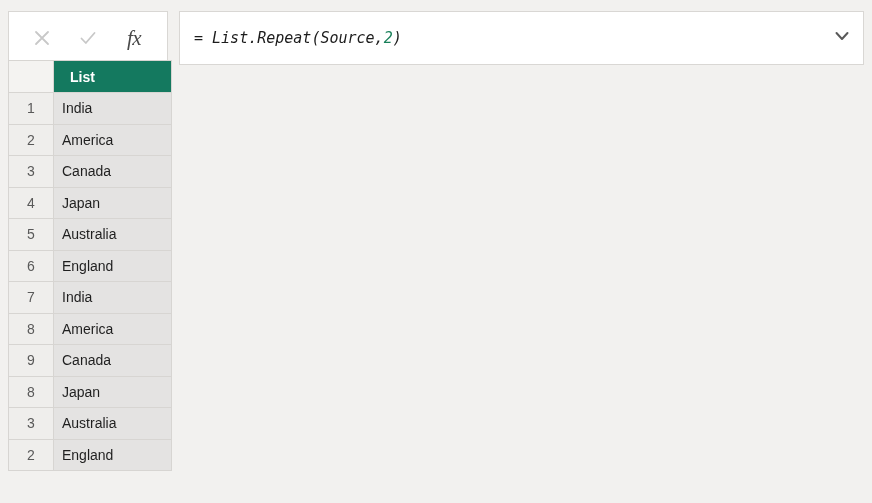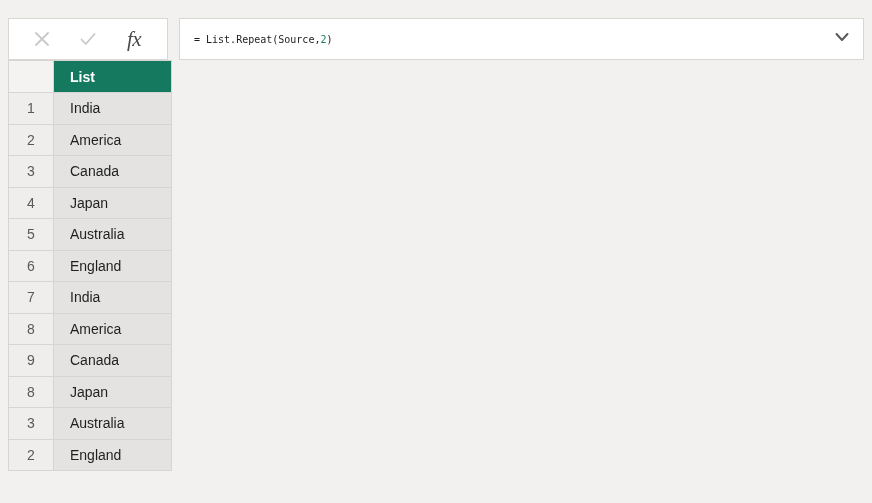--- a/index.html
+++ b/index.html
@@ -12,23 +12,23 @@
     background: #f2f1ef;
     font-family: "Liberation Sans", sans-serif;
     overflow: hidden;
     position: relative;
   }
 
   
   .formula-row {
     position: absolute;
     left: 8px;
-    top: 18px;
+    top: 11px;
     right: 8px;
-    height: 42px;
+    height: 54px;
     display: flex;
     align-items: stretch;
   }
 
   .icon-box {
     width: 160px;
     background: #ffffff;
     border: 1px solid #d9d7d4;
     box-sizing: border-box;
     display: flex;
@@ -64,24 +64,25 @@
     border: 1px solid #d9d7d4;
     box-sizing: border-box;
     display: flex;
     align-items: center;
     padding: 0 14px 0 14px;
     position: relative;
   }
 
   .formula-text {
     font-family: "DejaVu Sans Mono", monospace;
-    font-size: 10px;
+    font-size: 15px;
     color: #1c1c1c;
     white-space: pre;
     letter-spacing: 0px;
+    font-style: italic;
   }
   .formula-text .num { color: #19805a; }
 
   .chevron-btn {
     position: absolute;
     right: 10px;
     top: 50%;
     transform: translateY(-50%);
     width: 22px;
     height: 22px;
@@ -130,21 +131,21 @@
   }
 
   .cell-data {
     width: 118px;
     box-sizing: border-box;
     background: #e4e3e2;
     border-left: 1px solid #d7d5d2;
     border-top: 1px solid #d7d5d2;
     display: flex;
     align-items: center;
-    padding-left: 16px;
+    padding-left: 8px;
     font-size: 14px;
     color: #1f1f1f;
   }
 
   .cell-header {
     width: 118px;
     box-sizing: border-box;
     background: #14795f;
     border-left: 1px solid #d7d5d2;
     border-top: 1px solid #d7d5d2;

